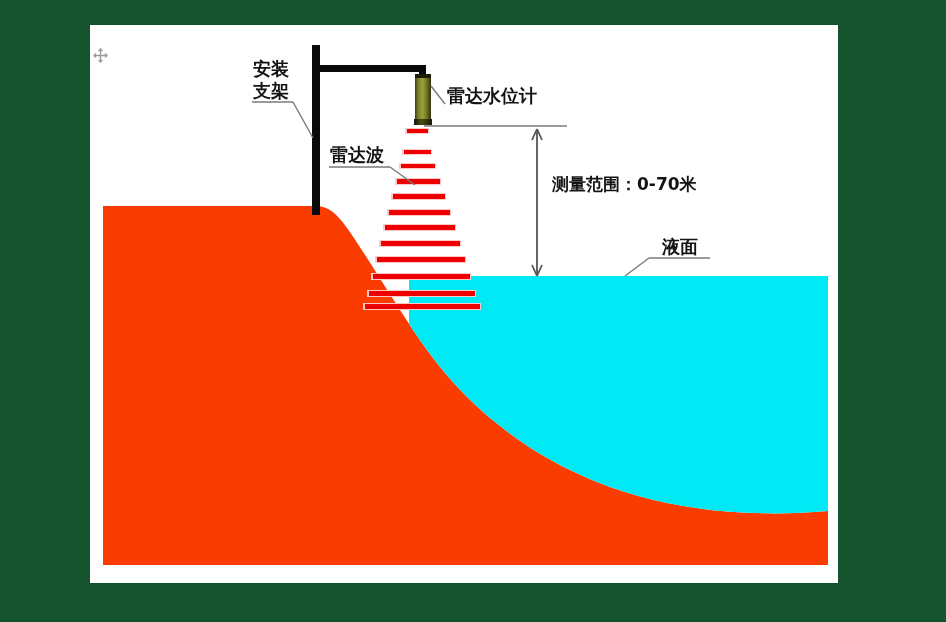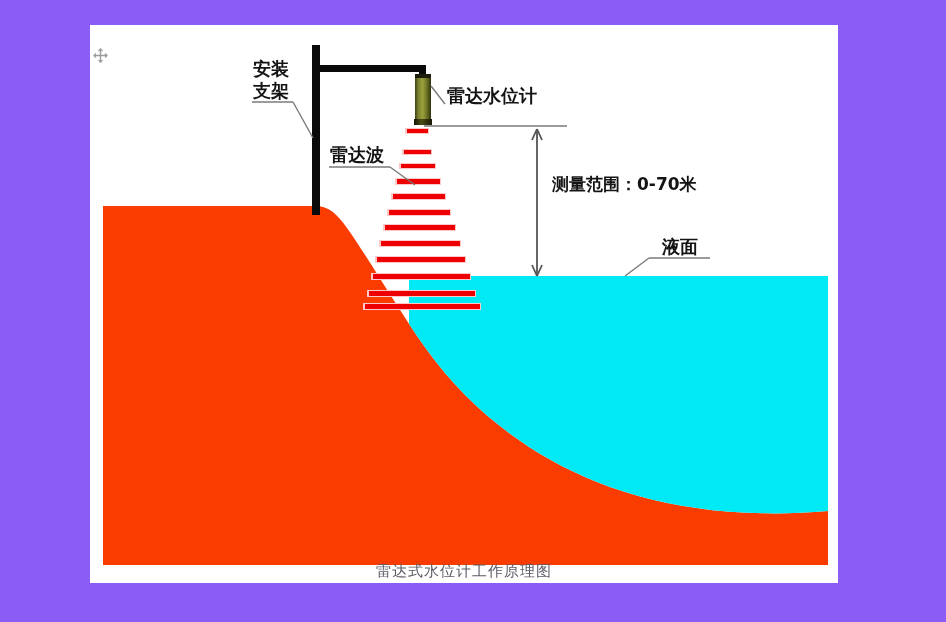--- a/index.html
+++ b/index.html
@@ -9,21 +9,21 @@
     width: 946px;
     height: 622px;
     overflow: hidden;
     font-family: "Liberation Sans", "DejaVu Sans", sans-serif;
   }
 
   #viewport {
     position: relative;
     width: 946px;
     height: 622px;
-    background: #8b5cf6;
+    background: #14532d;
   }
 
   
   #doc-card {
     position: absolute;
     left: 90px;
     top: 25px;
     width: 748px;
     height: 558px;
     background: #ffffff;
@@ -211,21 +211,20 @@
 
         <text class="svg-label" x="233" y="131" font-size="18">雷达波</text>
 
         <text class="svg-label" x="455" y="160" font-size="17">测量范围：0-70米</text>
 
         <text class="svg-label" x="565" y="223" font-size="18">液面</text>
 
       </svg>
     </div>
 
-    <div id="figure-caption">雷达式水位计工作原理图</div>
   </div>
 
   <svg id="move-cursor" viewBox="0 0 15 15" xmlns="http://www.w3.org/2000/svg">
     <path d="M7.5 0.5 L7.5 14.5 M0.5 7.5 L14.5 7.5" stroke="#9a9a9a" stroke-width="1.4" fill="none"></path>
     <path d="M7.5 1 L5.5 3 M7.5 1 L9.5 3
              M7.5 14 L5.5 12 M7.5 14 L9.5 12
              M1 7.5 L3 5.5 M1 7.5 L3 9.5
              M14 7.5 L12 5.5 M14 7.5 L12 9.5" stroke="#9a9a9a" stroke-width="1.1" fill="none"></path>
   </svg>
 

